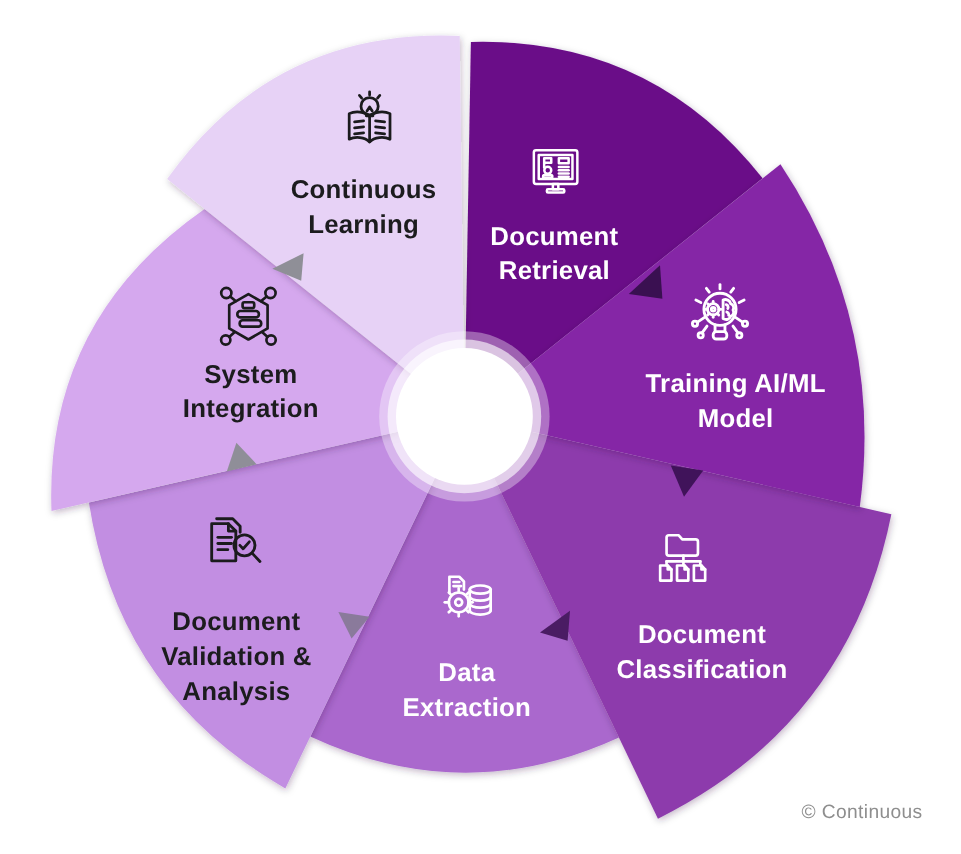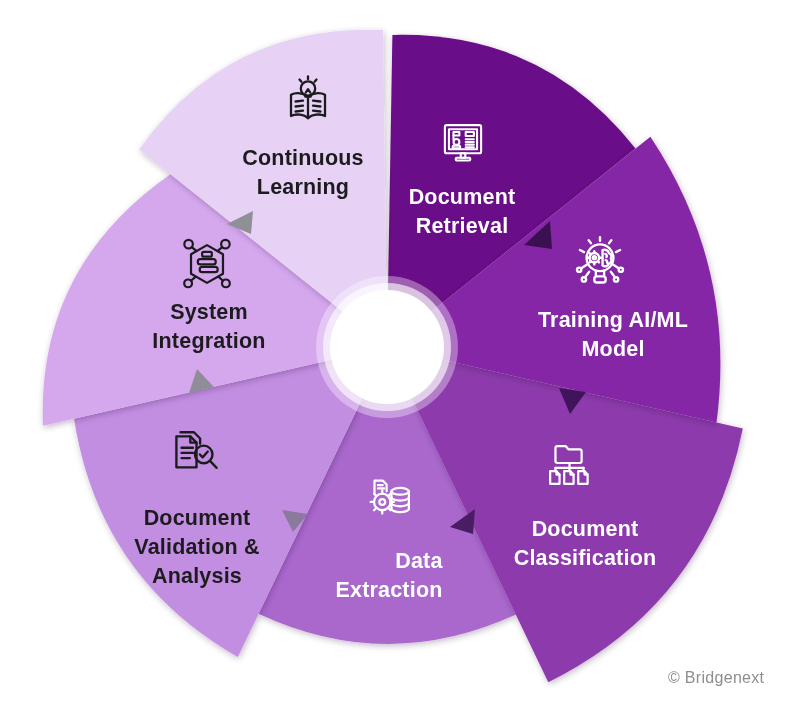--- a/index.html
+++ b/index.html
@@ -197,24 +197,24 @@
       <line x1="40.5" y1="7.5" x2="38.6" y2="9.7" stroke="#1B1B1D"></line>
     </svg>
   </div>
 
   <div class="seg-label" style="left: 462px; top: 212px; color: rgb(255, 255, 255);">Document
 Retrieval</div>
   <div class="seg-label" style="left: 601px; top: 335px; color: rgb(255, 255, 255); margin-left: 12px;">Training AI/ML
 Model</div>
   <div class="seg-label" style="left: 585px; top: 544px; color: rgb(255, 255, 255);">Document
 Classification</div>
-  <div class="seg-label" style="left: 389px; top: 576px; color: rgb(255, 255, 255); text-align: right;">Data
+  <div class="seg-label" style="left: 389px; top: 576px; color: rgb(255, 255, 255);">Data
 Extraction</div>
   <div class="seg-label" style="left: 197px; top: 548px; color: rgb(28, 28, 30);">Document
 Validation &amp;
 Analysis</div>
   <div class="seg-label" style="left: 303px; top: 173px; color: rgb(28, 28, 30);">Continuous
 Learning</div>
   <div class="seg-label" style="left: 209px; top: 327px; color: rgb(28, 28, 30);">System
 Integration</div>
 
-  <div class="copyright" style="left:668px;top:669px">© Bridgenext</div>
+  <div class="copyright" style="left:668px;top:669px">© Continuous</div>
 </div>
 
 </body></html>

